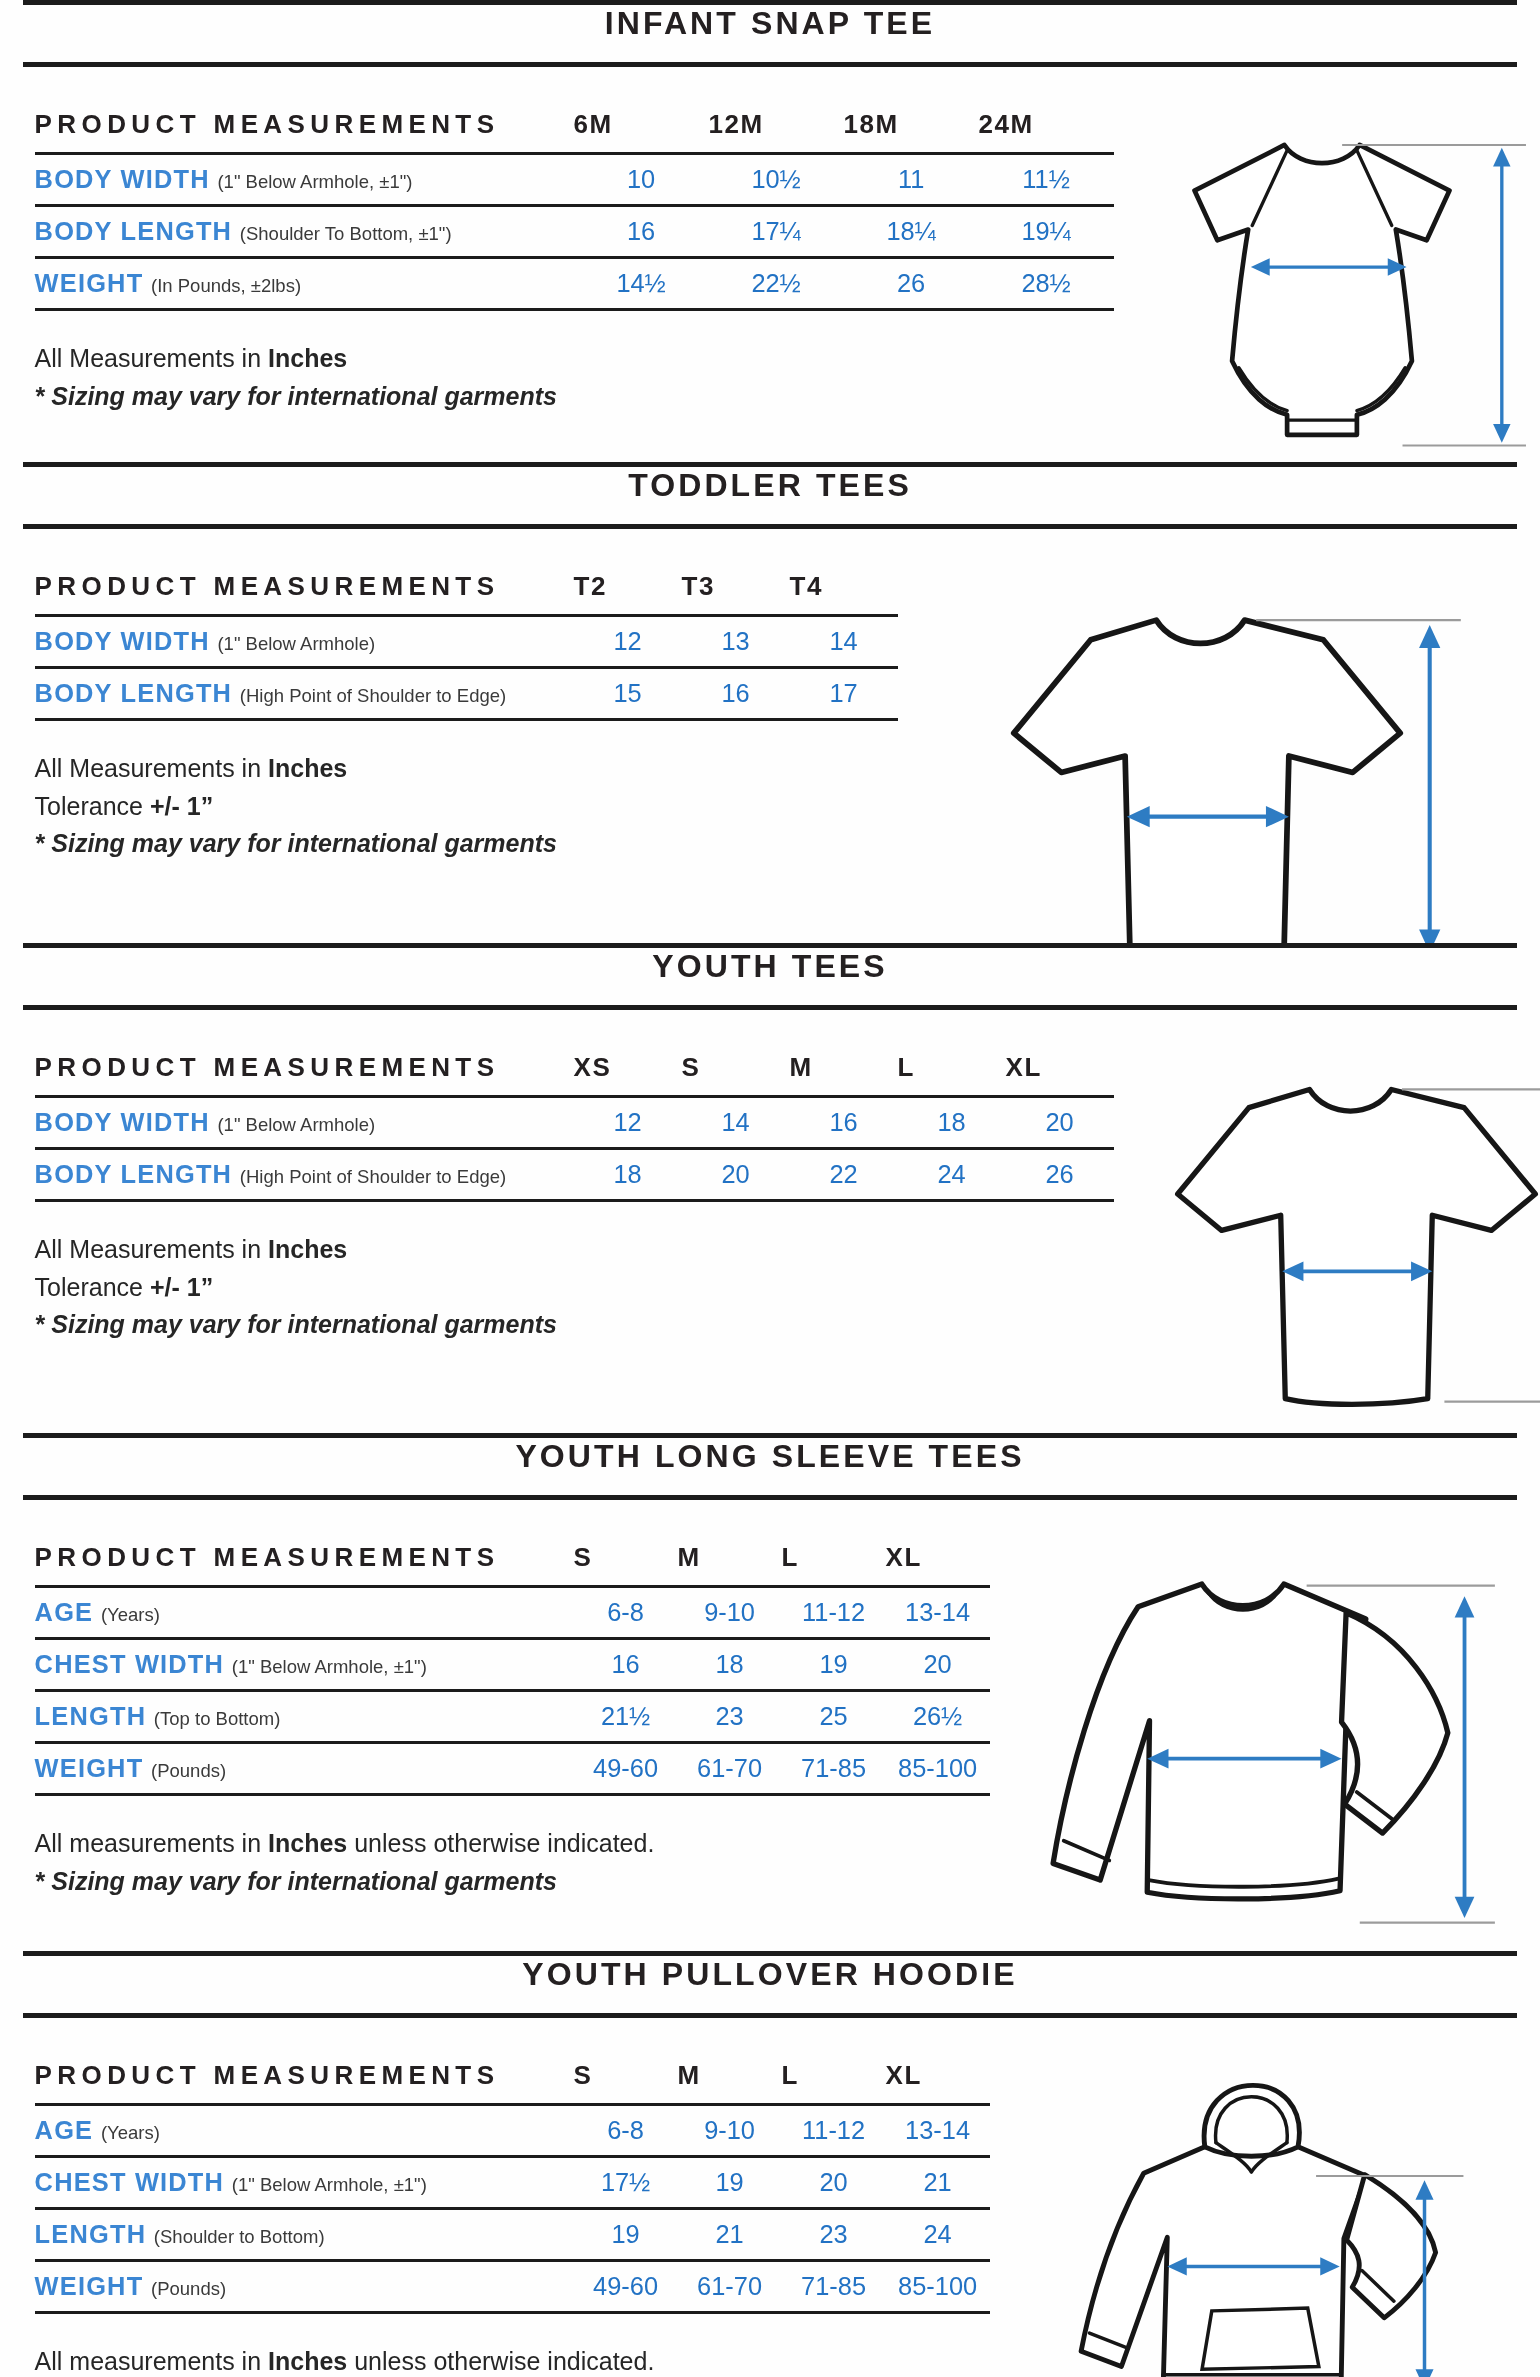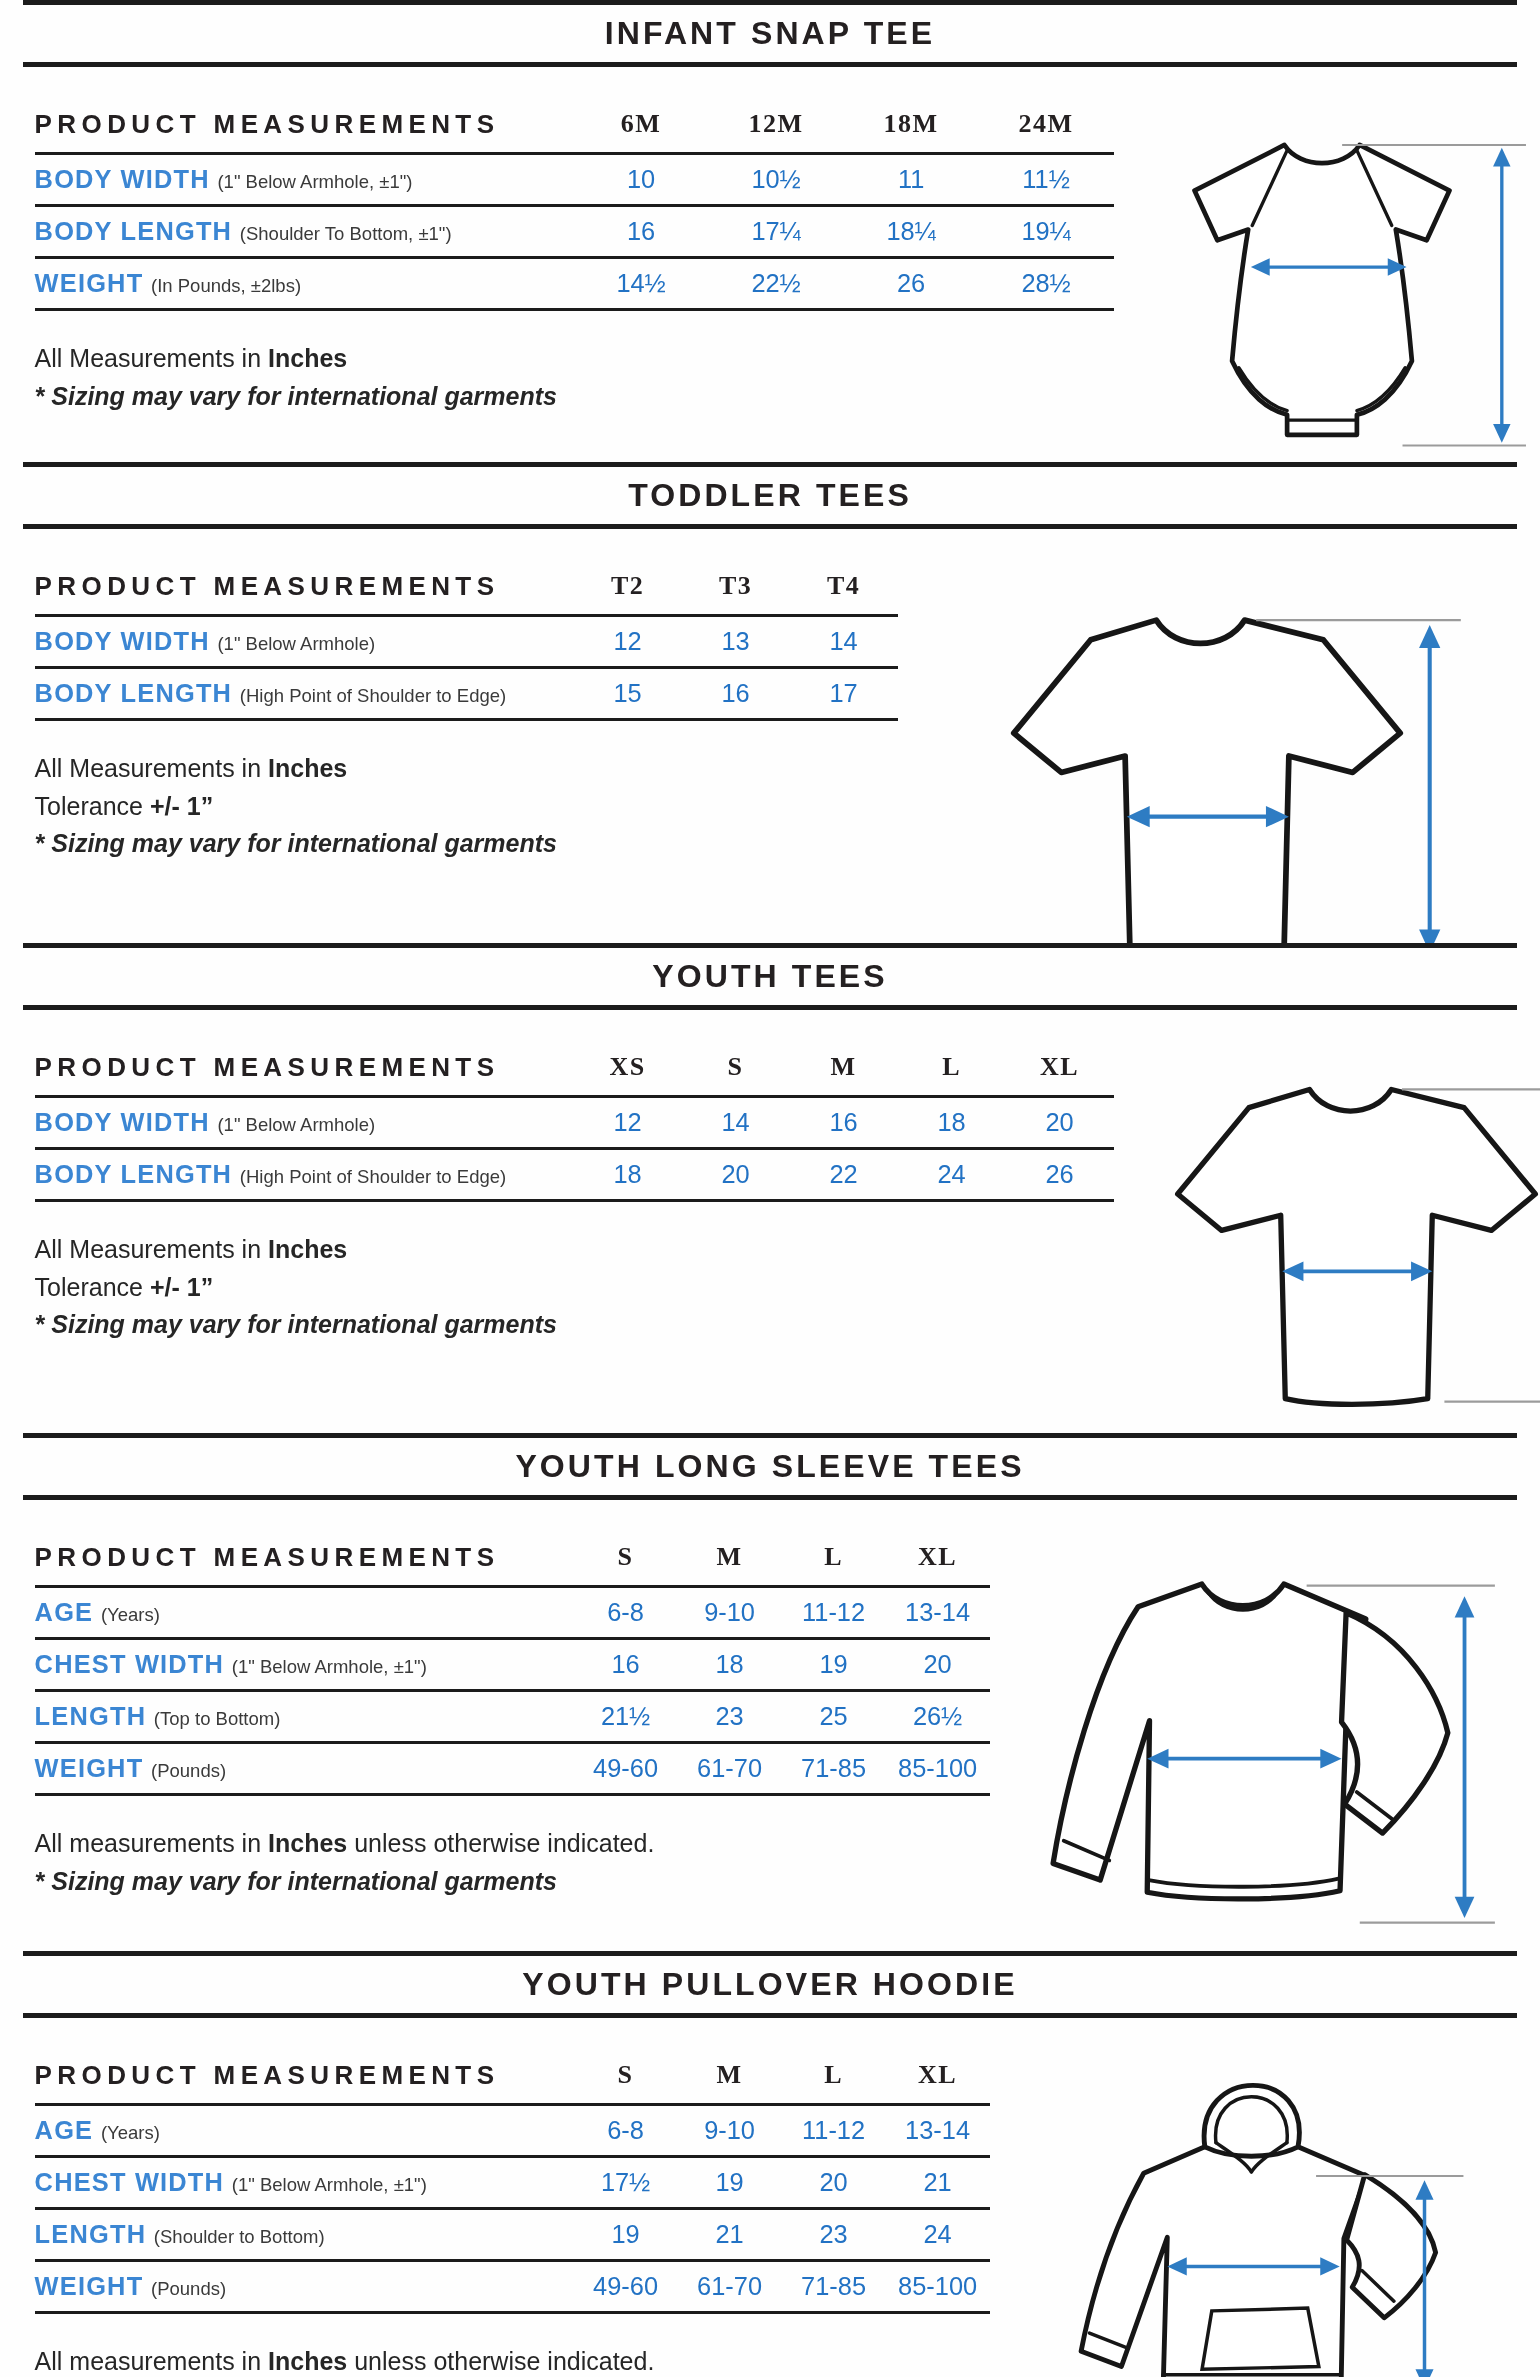--- a/index.html
+++ b/index.html
@@ -9,34 +9,34 @@
   }
   .section { padding:0 23px; box-sizing:border-box; overflow:hidden; }
   .s-infant-snap-tee        { height:462px; }
   .s-toddler-tees           { height:481px; }
   .s-youth-tees             { height:490px; }
   .s-youth-long-sleeve-tees { height:518px; }
   .s-youth-pullover-hoodie  { height:462px; }
 
   .sec-header {
     border-top:5.4px solid #1c1c1c; border-bottom:5.4px solid #1c1c1c;
-    height:57px; display:flex; align-items:center; justify-content:center;
+    height:57px; display:flex; align-items:flex-start; justify-content:center;
   }
   .sec-title {
     margin:0; font-size:32px; font-weight:700; letter-spacing:3.1px; color:#242021;
   }
 
   .sec-body { display:flex; margin-top:37px; }
   .table-wrap { flex:none; padding-left:11.6px; }
 
   .meas-table { border-collapse:collapse; table-layout:fixed; }
   .meas-table th, .meas-table td { border-bottom:3.9px solid #1c1c1c; }
   .meas-table thead th { padding:4.6px 0 12.3px 0; font-size:26px; font-weight:700; color:#242021; }
   th.lbl-col  { text-align:left; letter-spacing:5.4px; }
-  th.size-col { text-align:center; letter-spacing:1.5px;font-family:Liberation Serif, serif; }
+  th.size-col { text-align:left; letter-spacing:1.5px; }
   td.row-label-cell { text-align:left; padding:10px 0; }
   .row-label { font-size:25.4px; font-weight:700; color:#3b86d3; letter-spacing:1.2px; }
   .row-note  { font-size:18.5px; font-weight:400; color:#3a3a3a; margin-left:7.7px; }
   td.value-cell { font-size:25.4px; font-weight:400; color:#2272c4; text-align:center; padding:10px 0; }
 
   .footnotes { margin-top:35px; }
   .footnote { margin:0 0 12.3px 0; font-size:25px; line-height:25.4px; color:#262626; }
   .footnote.italic { font-style:italic; font-weight:700; }
   .fn-bold { font-weight:700; }
 

